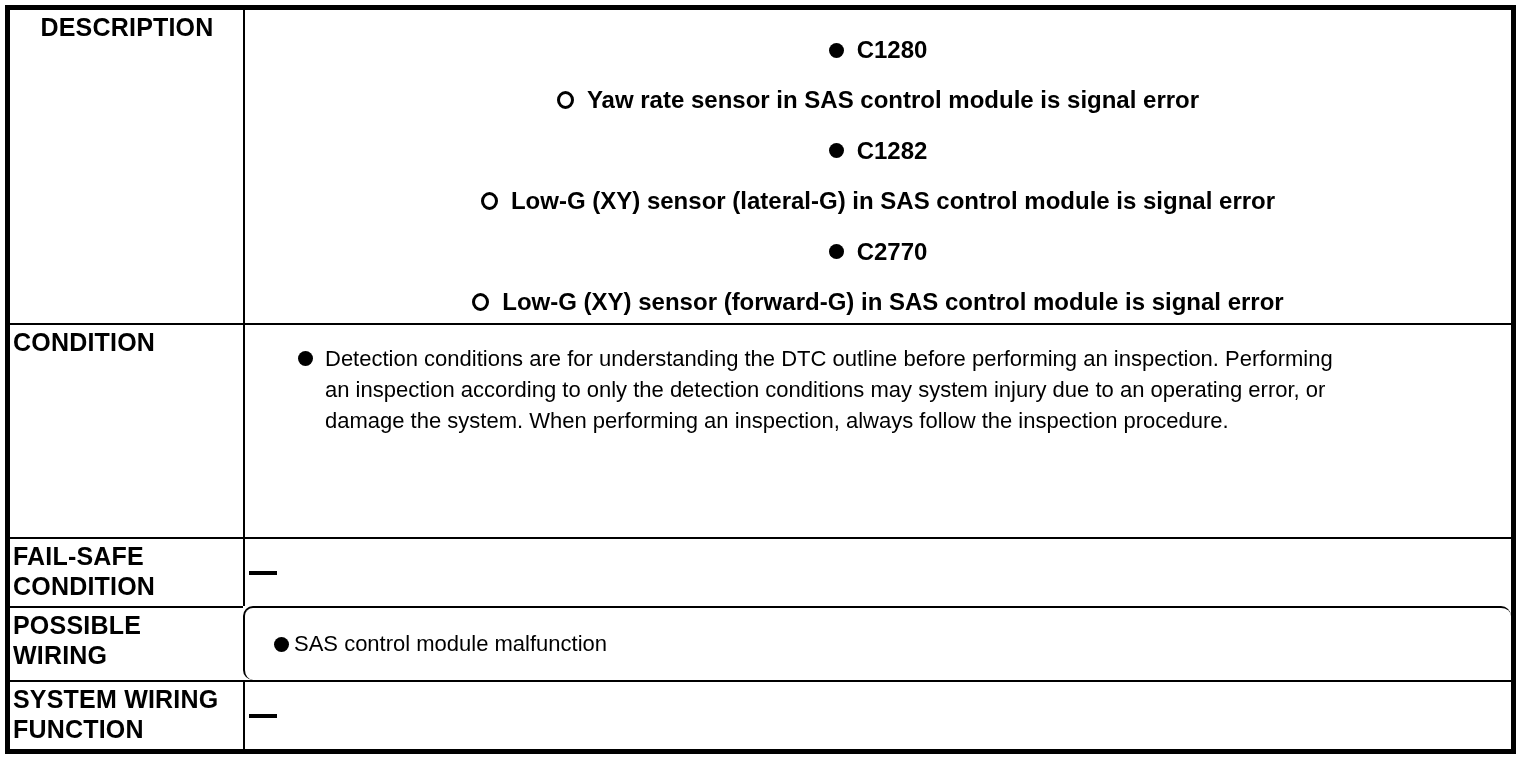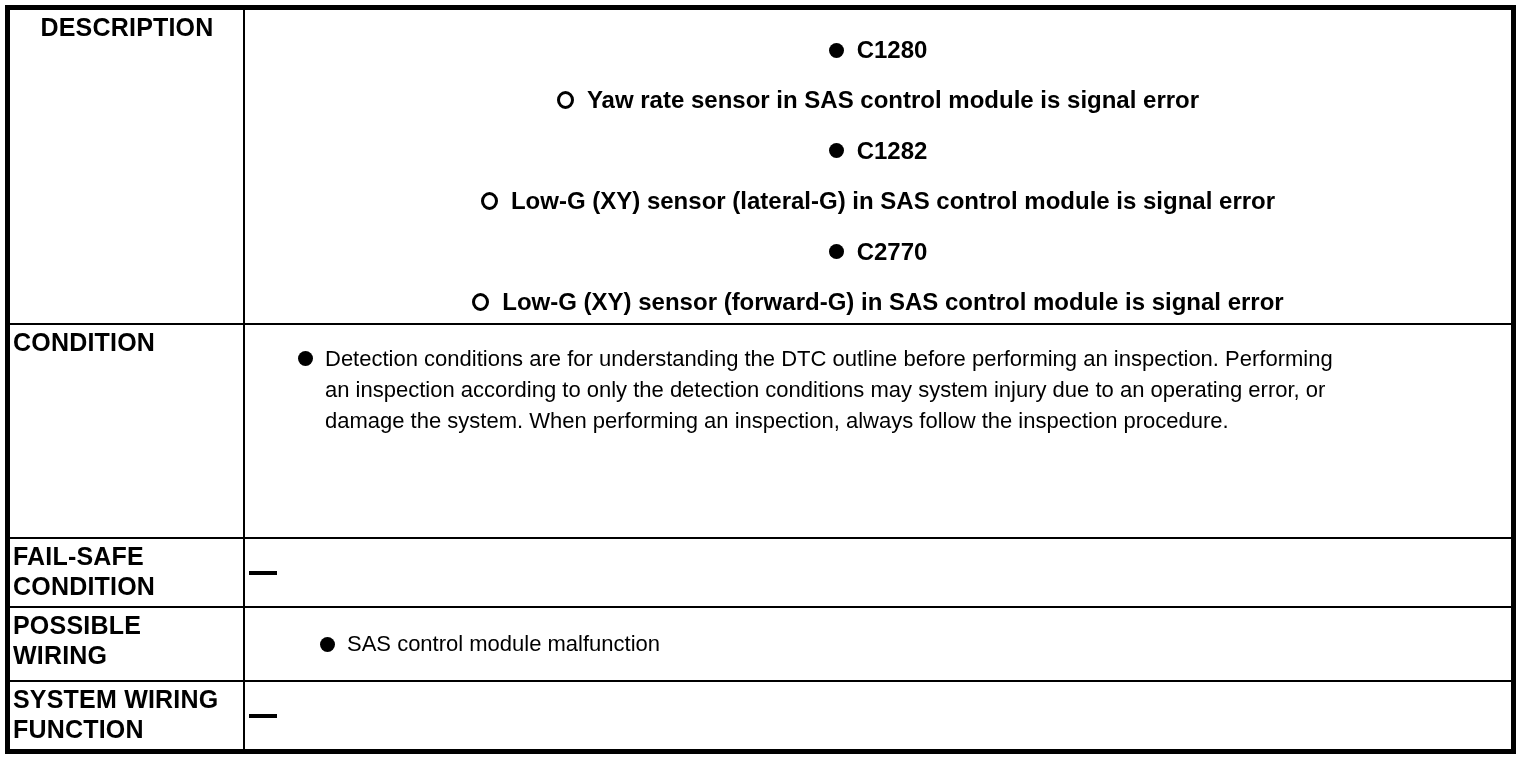--- a/index.html
+++ b/index.html
@@ -109,23 +109,24 @@
     background: #000000;
     color: transparent;
     font-size: 0;
     overflow: hidden;
   }
 
   
   .pc {
     display: flex;
     align-items: center;
-    gap: 12px;
-    padding-left: 75px;
+    gap: 5px;
+    padding-left: 29px;
     font-size: 22px;
+    border-radius: 10px;
   }
 </style>
 </head>
 <body>
 
 <div class="page">
   <div class="dtc-table">
 
     <div class="cell lc center">
       <div>DESCRIPTION</div>

